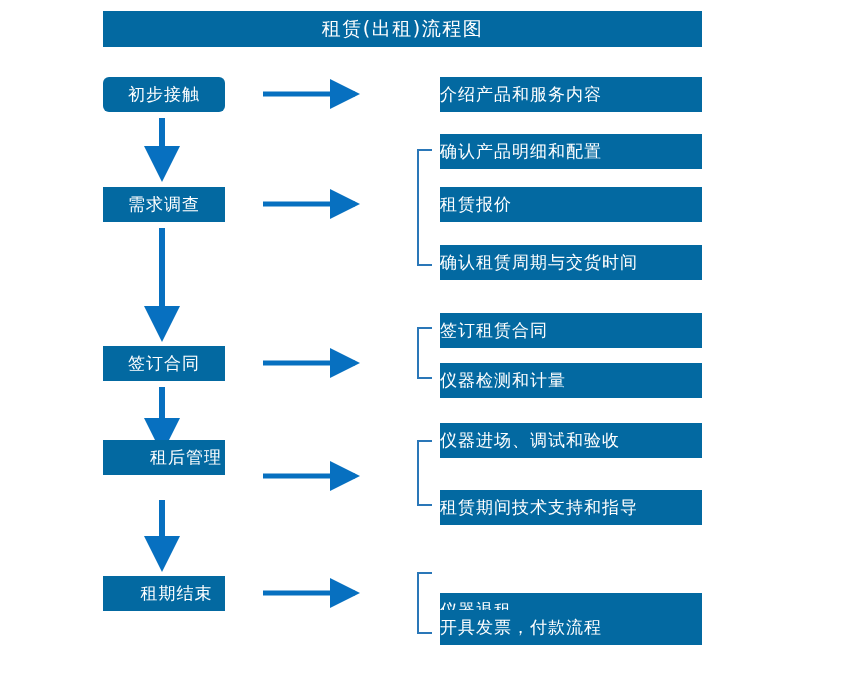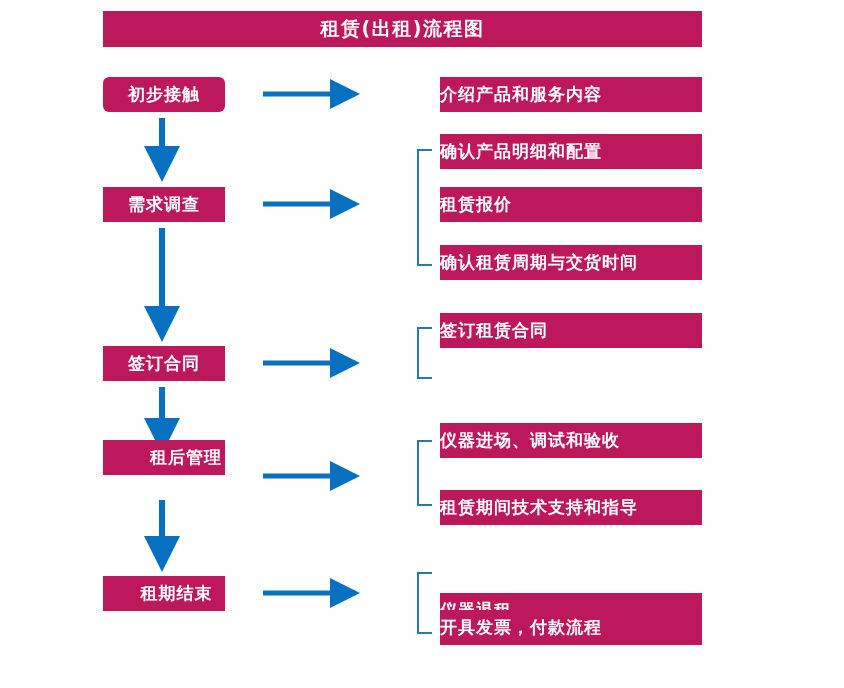--- a/index.html
+++ b/index.html
@@ -16,25 +16,25 @@
   }
   #canvas {
     position: absolute;
     left: 0;
     top: 0;
     width: 844px;
     height: 688px;
   }
   .box {
     position: absolute;
-    background: #be185d;
+    background: #0369a1;
     color: #ffffff;
     display: flex;
     align-items: center;
-    font-weight: bold;
+    font-weight: normal;
     letter-spacing: 1px;
     box-sizing: border-box;
     white-space: nowrap;
   }
   
   #title-banner {
     left: 103px;
     top: 11px;
     width: 599px;
     height: 36px;
@@ -118,18 +118,19 @@
   <div class="box stage-box" style="top:187px;">需求调查</div>
   <div class="box stage-box" style="top:346px;">签订合同</div>
   <div class="box stage-box" style="top:440px;padding-left:44px;">租后管理</div>
   <div class="box stage-box" style="top:576px;padding-left:25px;">租期结束</div>
 
   <div class="box detail-box" style="top:77px;">介绍产品和服务内容</div>
   <div class="box detail-box" style="top:134px;">确认产品明细和配置</div>
   <div class="box detail-box" style="top:187px;">租赁报价</div>
   <div class="box detail-box" style="top:245px;">确认租赁周期与交货时间</div>
   <div class="box detail-box" style="top:313px;">签订租赁合同</div>
+  <div class="box detail-box" style="top:363px;">仪器检测和计量</div>
   <div class="box detail-box" style="top:423px;">仪器进场、调试和验收</div>
   <div class="box detail-box" style="top:490px;">租赁期间技术支持和指导</div>
   <div class="box detail-box" style="top:560px;margin-top:33px;">仪器退租</div>
   <div class="box detail-box" style="top:610px;">开具发票，付款流程</div>
 
 </div>
 
 </body></html>

